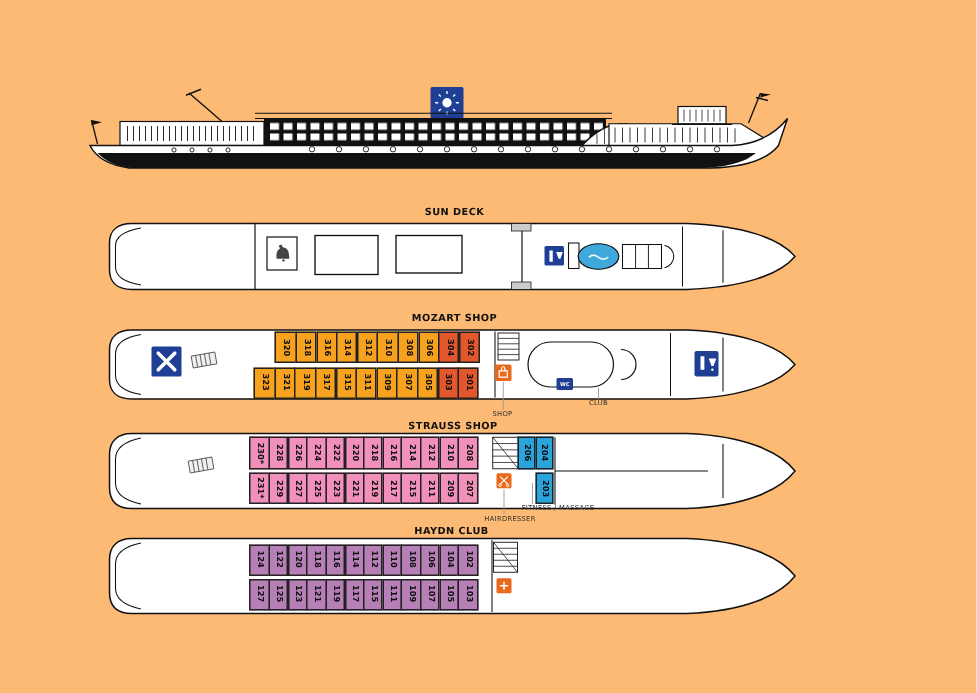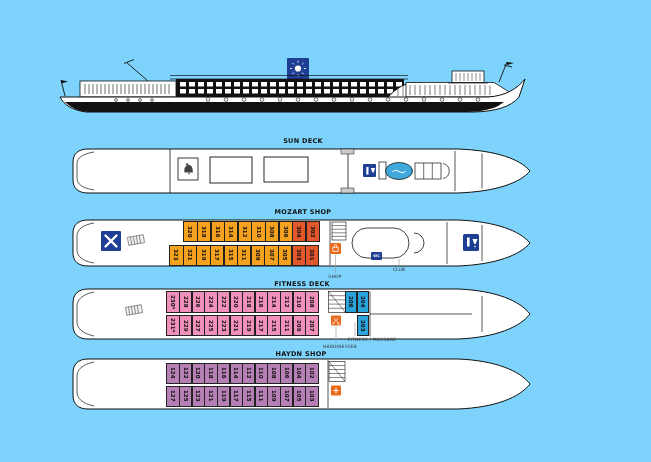--- a/index.html
+++ b/index.html
@@ -1,16 +1,16 @@
 <!DOCTYPE html>
 <html><head>
 <meta charset="utf-8">
 <style>
   html,body{margin:0;padding:0;background:#fff;}
-  .stage{position:relative;width:651px;height:462px;background:#7dd3fc;overflow:hidden;
+  .stage{position:relative;width:651px;height:462px;background:#fdba74;overflow:hidden;
          font-family:"DejaVu Sans", sans-serif;color:#111;}
   svg.layer{position:absolute;overflow:visible;}
   .deck-label{position:absolute;font-size:6.5px;font-weight:bold;letter-spacing:.3px;
               transform:translateX(-50%);white-space:nowrap;}
   .tiny-label{position:absolute;font-size:4.5px;letter-spacing:.2px;color:#333;
               transform:translateX(-50%);white-space:nowrap;}
   .cabin-row{position:absolute;display:flex;}
   .cabin{width:var(--cw);height:100%;box-sizing:border-box;border:.7px solid #222;
          margin-left:-.7px;display:flex;align-items:center;justify-content:center;
          writing-mode:vertical-rl;text-orientation:mixed;
@@ -182,21 +182,21 @@
       <div class="cabin" style="background: rgb(246, 162, 31);">307</div>
       <div class="cabin" style="background: rgb(246, 162, 31);">305</div>
       <div class="cabin" style="background: rgb(226, 87, 43);">303</div>
       <div class="cabin" style="background: rgb(226, 87, 43);">301</div>
     </div>
 
   <div class="wc">WC</div>
   <div class="tiny-label" style="left:335px;top:274px">SHOP</div>
   <div class="tiny-label" style="left:399px;top:267px">CLUB</div>
 
-  <div class="deck-label" style="left:302px;top:280px">FITNESS DECK</div>
+  <div class="deck-label" style="left:302px;top:280px">STRAUSS SHOP</div>
 
   <svg class="layer" style="left:68px;top:288px" width="470" height="62" viewBox="0 0 470 62">
     <path d="M20,1 H390 C428,2.5 452,13 462,26 C452,39 428,49.5 390,51 H20 C10,51 5,46 5,37 V15 C5,6.5 10,1 20,1 Z" fill="#fff" stroke="#111" stroke-width="1"></path>
     <path d="M26,4 C14,6.5 9,12 9,18 V34 C9,40 14,45.5 26,48" fill="none" stroke="#111" stroke-width=".7"></path>
     <g transform="rotate(-10 66 22)">
       <rect x="58" y="18" width="16" height="8" fill="#f0f0f0" stroke="#555" stroke-width=".6"></rect>
       <path d="M61,18v8M64,18v8M67,18v8M70,18v8" stroke="#555" stroke-width=".6"></path>
     </g>
     <g>
       <rect x="260.5" y="3.5" width="17" height="21" fill="#fff" stroke="#111" stroke-width=".6"></rect>
@@ -248,21 +248,21 @@
       <div class="cabin" style="background: rgb(241, 144, 186);">209</div>
       <div class="cabin" style="background: rgb(241, 144, 186);">207</div>
     </div>
   <div class="cabin-row" style="left:358px;top:314.5px;height:21.5px;--cw:12px">
       <div class="cabin" style="background: rgb(43, 163, 219);">203</div>
     </div>
 
   <div class="tiny-label" style="left:340px;top:344px">HAIRDRESSER</div>
   <div class="tiny-label" style="left:372px;top:337px">FITNESS / MASSAGE</div>
 
-  <div class="deck-label" style="left:301px;top:350px">HAYDN SHOP</div>
+  <div class="deck-label" style="left:301px;top:350px">HAYDN CLUB</div>
 
   <svg class="layer" style="left:68px;top:358px" width="470" height="52" viewBox="0 0 470 52">
     <path d="M20,1 H390 C428,2.5 452,13 462,26 C452,39 428,49.5 390,51 H20 C10,51 5,46 5,37 V15 C5,6.5 10,1 20,1 Z" fill="#fff" stroke="#111" stroke-width="1"></path>
     <path d="M26,4 C14,6.5 9,12 9,18 V34 C9,40 14,45.5 26,48" fill="none" stroke="#111" stroke-width=".7"></path>
     <line x1="260" y1="2" x2="260" y2="50" stroke="#111" stroke-width=".7"></line>
     <g>
       <rect x="261" y="3.5" width="16" height="20" fill="#fff" stroke="#111" stroke-width=".6"></rect>
       <path d="M261,7.5h16M261,11.5h16M261,15.5h16M261,19.5h16" stroke="#111" stroke-width=".5"></path>
       <line x1="261" y1="3.5" x2="277" y2="23.5" stroke="#111" stroke-width=".5"></line>
     </g>

